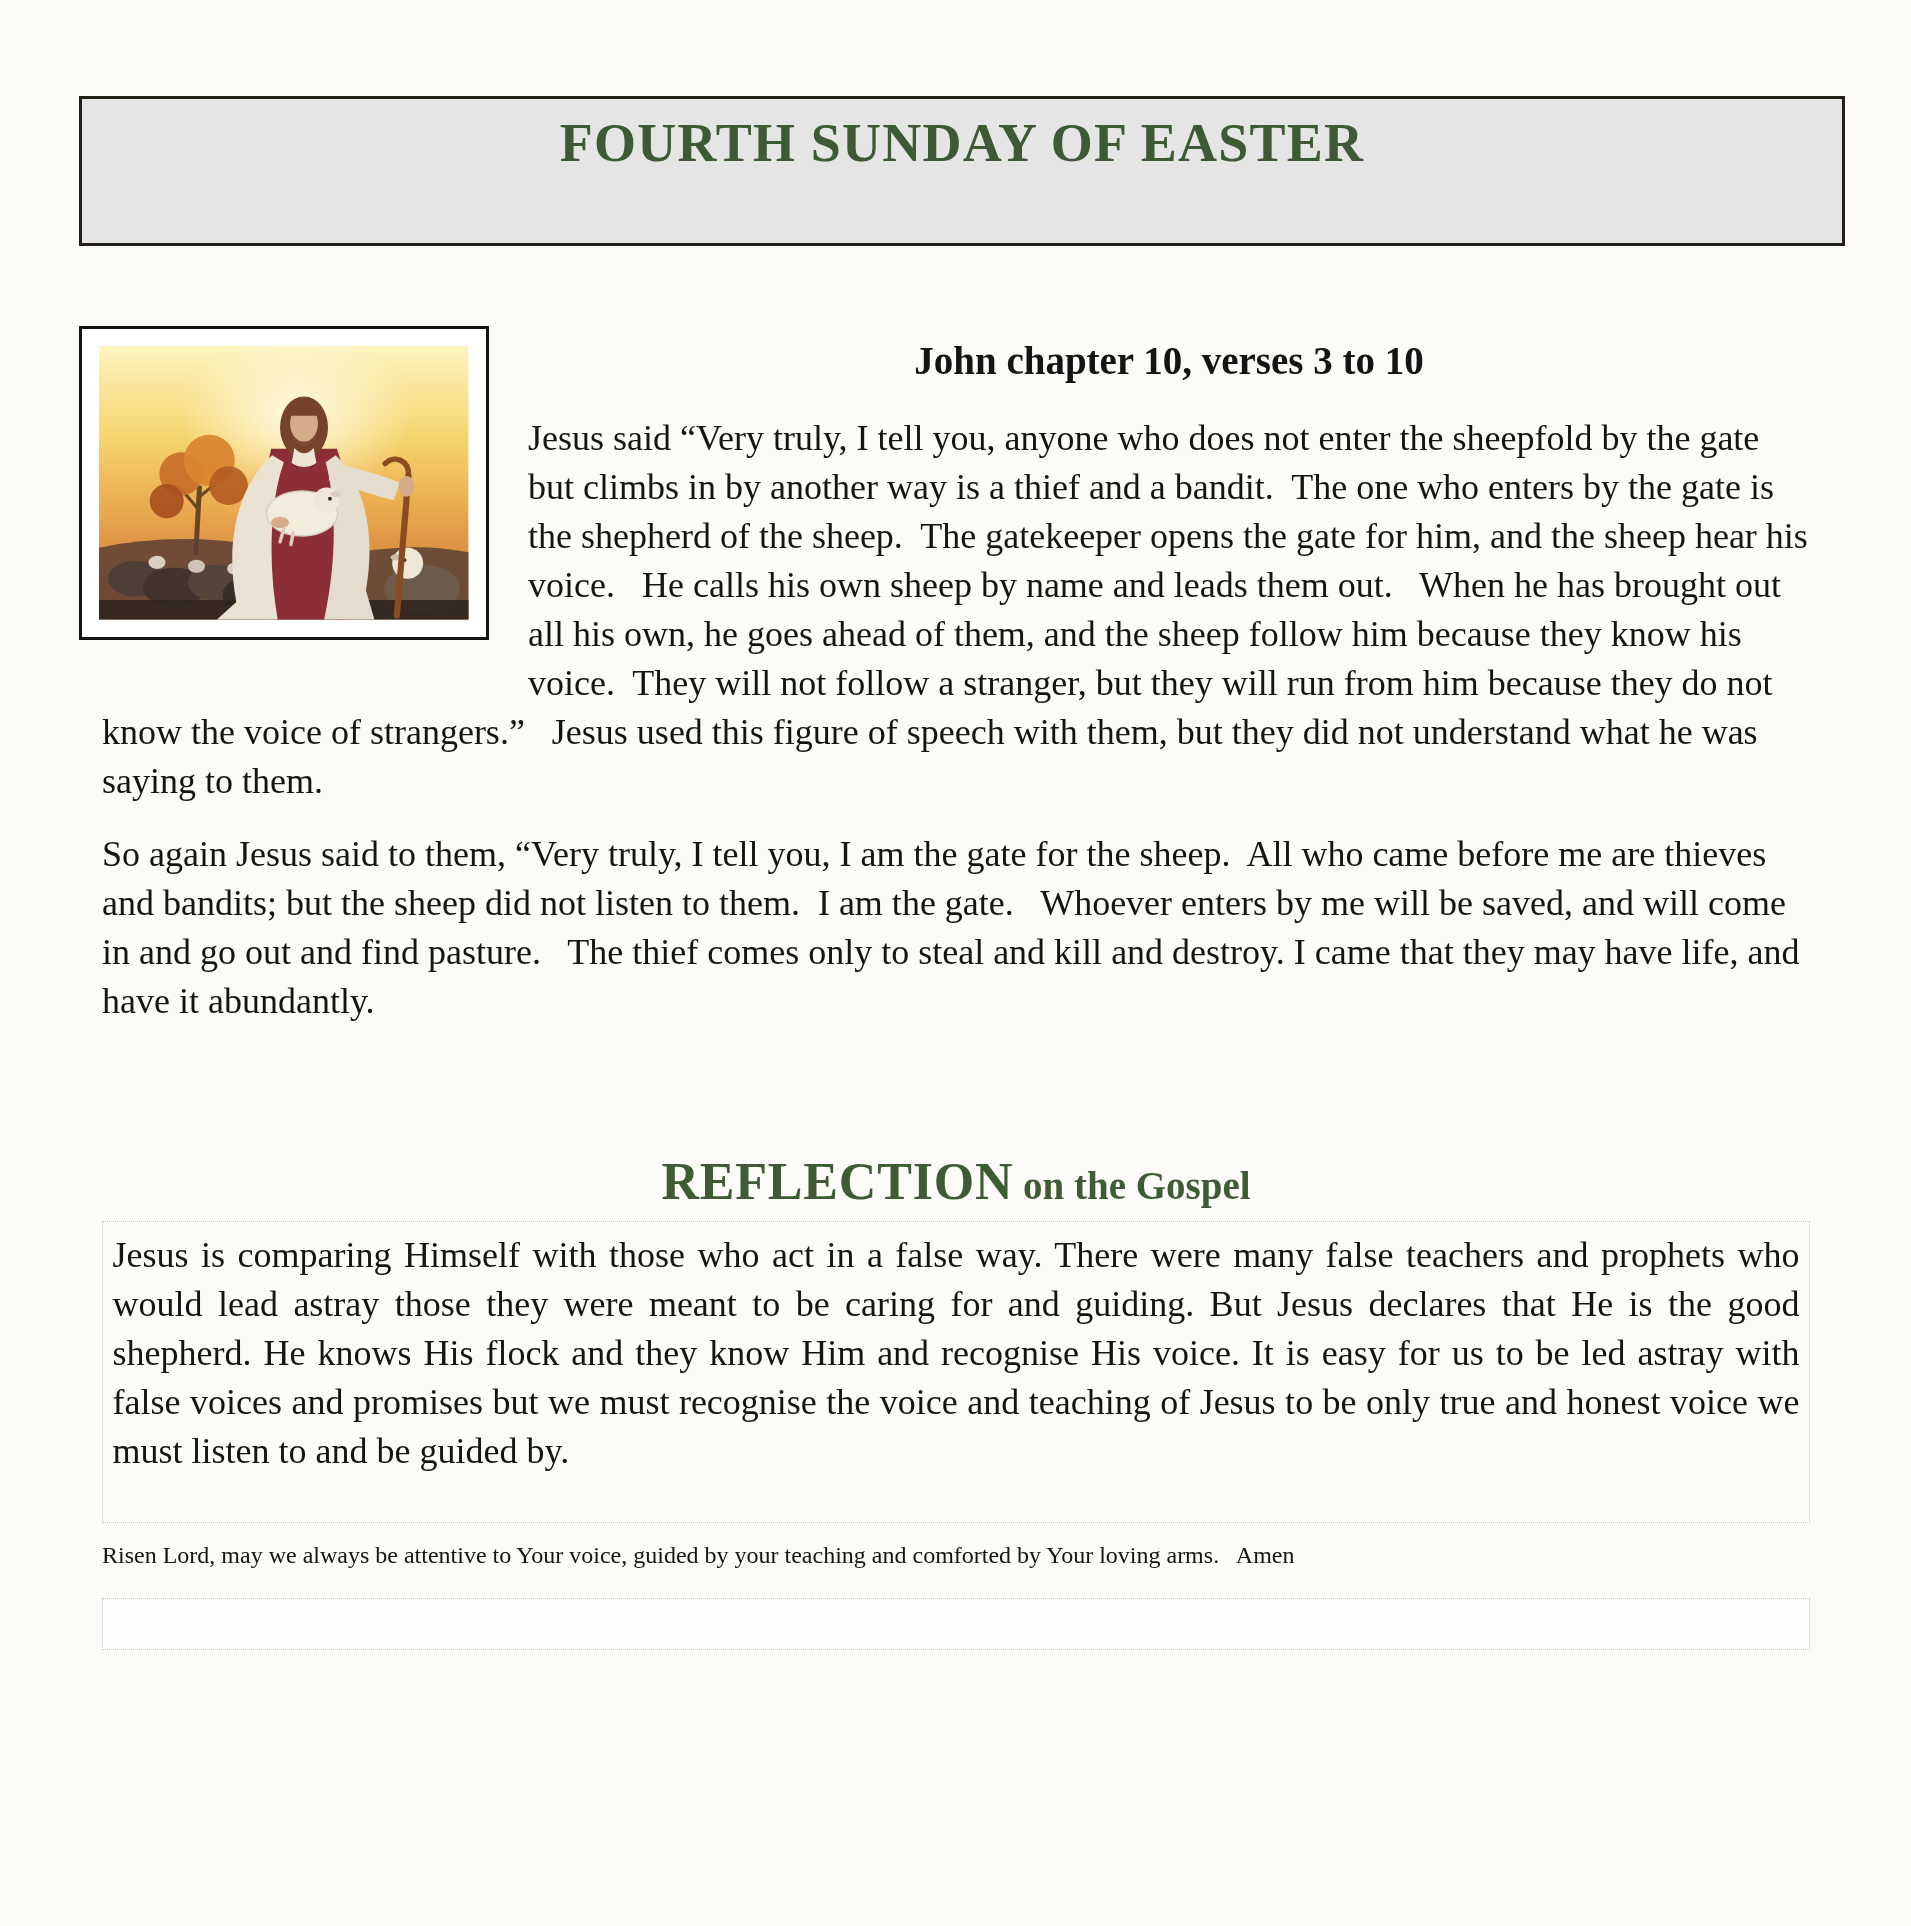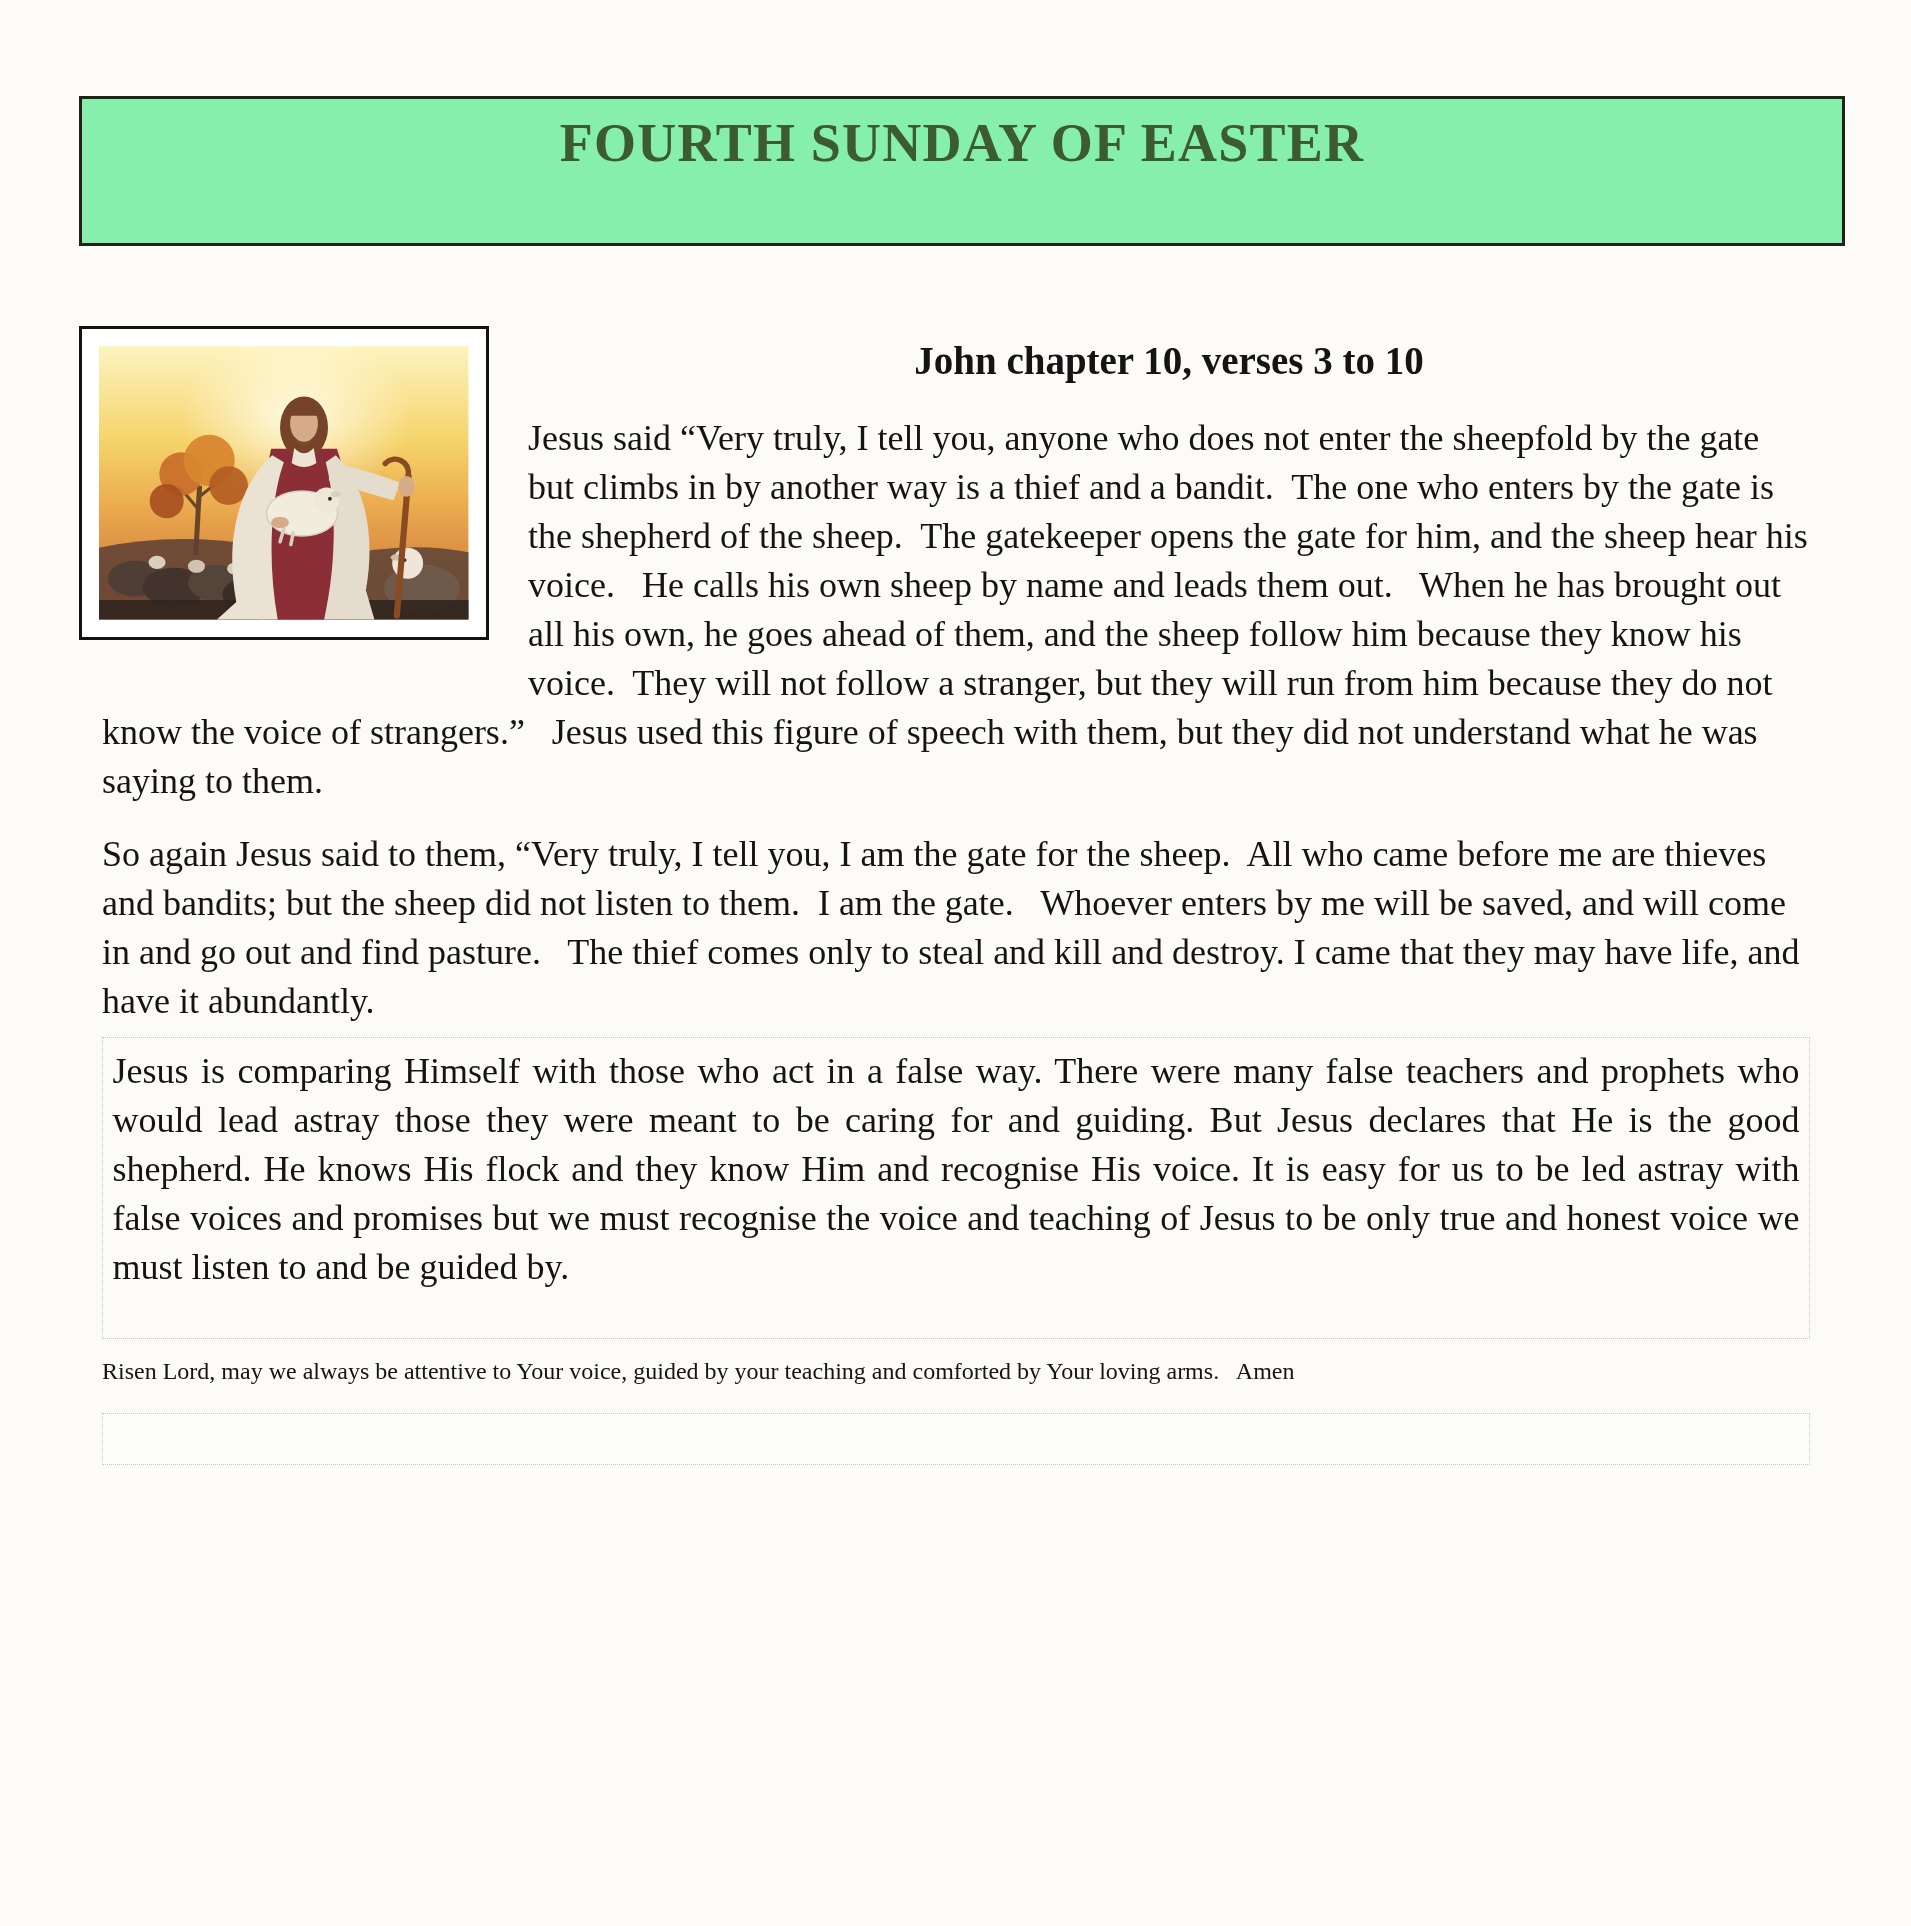--- a/index.html
+++ b/index.html
@@ -8,21 +8,21 @@
     width:1911px;height:2004px;
     background:#fcfbf7;
     font-family:"Liberation Serif","DejaVu Serif",serif;
     color:#141414;
     overflow:hidden;
   }
   
   .banner{
     position:absolute;left:79px;top:96px;
     width:1766px;height:150px;box-sizing:border-box;
-    background:#86efac;border:3.9px solid #23201a;
+    background:#e5e5e5;border:3.9px solid #23201a;
     text-align:center;
   }
   .banner-title{
     margin-top:14.6px;
     font-size:54px;font-weight:bold;color:#3c5a33;
     letter-spacing:1.2px;line-height:1.1;
   }
   .banner-date{
     margin-top:3.1px;
     font-size:37px;font-weight:bold;color:#3c5a33;
@@ -162,20 +162,23 @@
         <circle cx="597" cy="394" r="5" fill="#3a2b20"></circle>
         <path d="M478,472 L468,505 M502,482 L496,512" stroke="#d8cfbc" stroke-width="9" stroke-linecap="round"></path>
         <ellipse cx="468" cy="455" rx="23" ry="15" fill="#d5ab89"></ellipse>
       </svg>
     </div>
 
     <h2 class="gospel-h1">John chapter 10, verses 3 to 10</h2>
     <p class="para para1">Jesus said “Very truly, I tell you, anyone who does not enter the sheepfold by the gate but climbs in by another way is a thief and a bandit.  The one who enters by the gate is the shepherd of the sheep.  The gatekeeper opens the gate for him, and the sheep hear his voice.   He calls his own sheep by name and leads them out.   When he has brought out all his own, he goes ahead of them, and the sheep follow him because they know his voice.  They will not follow a stranger, but they will run from him because they do not know the voice of strangers.”   Jesus used this figure of speech with them, but they did not understand what he was saying to them.</p>
     <p class="para para2">So again Jesus said to them, “Very truly, I tell you, I am the gate for the sheep.  All who came before me are thieves and bandits; but the sheep did not listen to them.  I am the gate.   Whoever enters by me will be saved, and will come in and go out and find pasture.   The thief comes only to steal and kill and destroy. I came that they may have life, and have it abundantly.</p>
 
+    <div class="reflection-h">
+      <span class="reflection-title">REFLECTION</span><span class="reflection-subtitle"> on the Gospel</span>
+    </div>
     <div class="reflection-box">
       <p class="reflection-text">Jesus is comparing Himself with those who act in a false way.   There were many false teachers and prophets who would lead astray those they were meant to be caring for and guiding.   But Jesus declares that He is the good shepherd.    He knows His flock and they know Him and recognise His voice.   It is easy for us to be led astray with false voices and promises but we must recognise the voice and teaching of Jesus to be only true and honest voice we must listen to and be guided by.</p>
     </div>
 
     <p class="prayer-text">Risen Lord, may we always be attentive to Your voice, guided by your teaching and comforted by Your loving arms.   Amen</p>
 
     <div class="bottom-box"></div>
 
   </div>
 </div>

